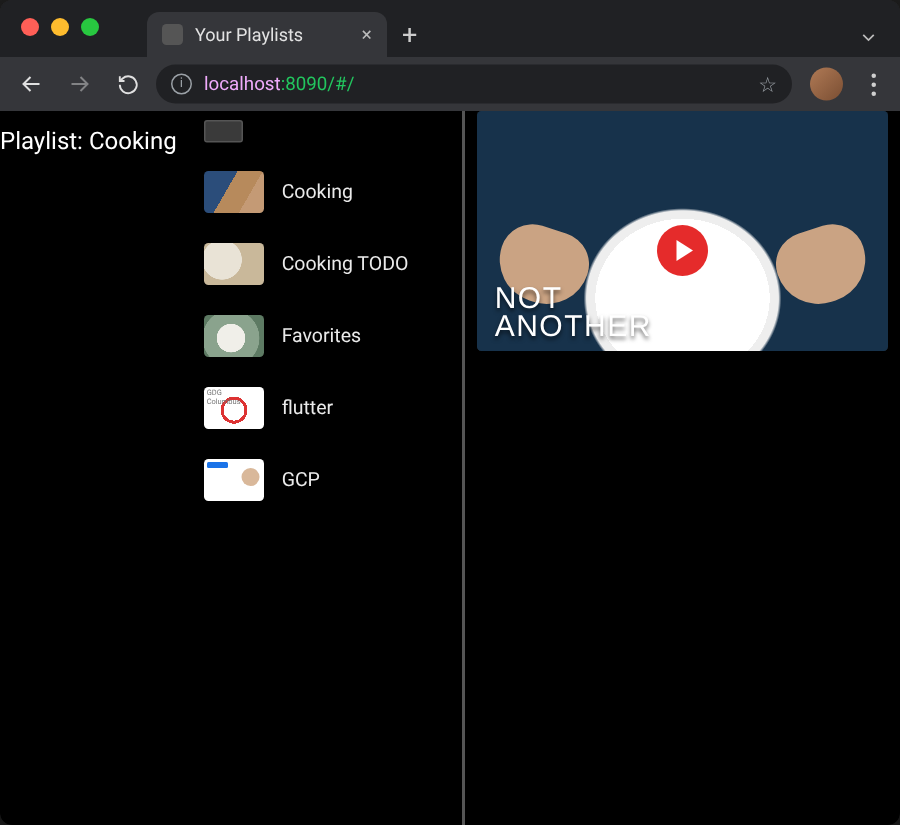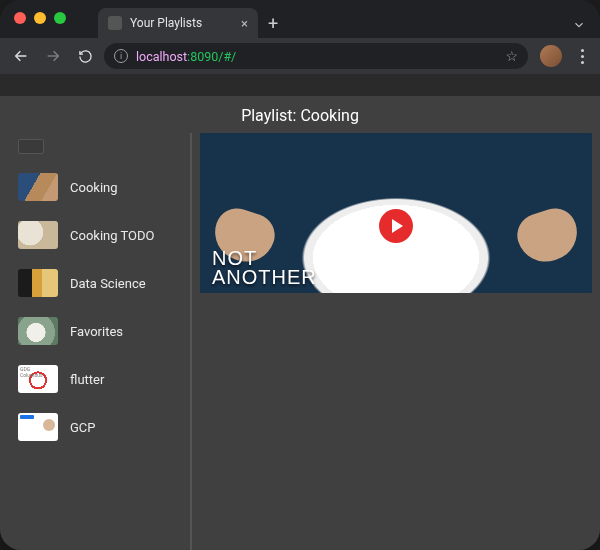--- a/index.html
+++ b/index.html
@@ -1,17 +1,17 @@
 <!DOCTYPE html>
 <html><head>
 <meta charset="utf-8">
 <style>
   * { box-sizing: border-box; margin: 0; padding: 0; }
   html, body { width: 600px; height: 550px; overflow: hidden; font-family: -apple-system, BlinkMacSystemFont, "Segoe UI", Roboto, Arial, sans-serif; background:#1f1f1f; }
-  .window { width:600px; height:550px; background:#2a2a2a; border-radius:21px; overflow:hidden; display:flex; flex-direction:column; box-shadow:0 10px 40px rgba(0,0,0,.6); }
+  .window { width:600px; height:550px; background:#2a2a2a; border-radius:8px; overflow:hidden; display:flex; flex-direction:column; box-shadow:0 10px 40px rgba(0,0,0,.6); }
   
   .titlebar { height:38px; background:#202124; display:flex; align-items:flex-end; padding:0 8px; position:relative; }
   .traffic { position:absolute; top:12px; left:14px; display:flex; gap:8px; }
   .tl { width:12px; height:12px; border-radius:50%; }
   .tl.red{background:#ff5f57}.tl.yellow{background:#febc2e}.tl.green{background:#28c840}
   .tab { margin-left:90px; height:30px; background:#35363a; border-radius:8px 8px 0 0; display:flex; align-items:center; padding:0 10px; gap:8px; color:#e3e3e3; font-size:12px; min-width:160px; }
   .tab .fav { width:14px;height:14px;border-radius:3px;background:#555; }
   .tab .close { margin-left:auto; color:#bbb; font-size:13px; cursor:pointer; }
   .newtab { color:#ccc; font-size:18px; padding:0 10px 4px; cursor:pointer; }
   .winmenu { margin-left:auto; color:#bbb; padding-bottom:6px; padding-right:6px; display:flex; align-items:center; }
@@ -24,21 +24,21 @@
   .omnibox .info { width:14px; height:14px; border-radius:50%; border:1.5px solid #9aa0a6; color:#9aa0a6; font-size:9px; display:flex; align-items:center; justify-content:center; flex:0 0 auto; }
   .omnibox .url { flex:1; white-space:nowrap; overflow:hidden; }
   .omnibox .url .host{color:#f0abfc}
   .omnibox .url .rest{color:#22c55e}
   .omnibox .star { color:#9aa0a6; font-size:14px; cursor:pointer; }
   .avatar { width:22px;height:22px;border-radius:50%; background:linear-gradient(135deg,#b07a55,#7a4e33); margin-left:6px; cursor:pointer; }
   .kebab { width:20px; display:flex; flex-direction:column; align-items:center; gap:3px; cursor:pointer; margin-left:4px; }
   .kebab span{width:3px;height:3px;background:#cfcfcf;border-radius:50%}
 
   
-  .app { flex:1; background:#404040; color:#fff; display:flex; flex-direction:column; overflow:hidden;margin-top:22px; }
+  .app { flex:1; background:#000000; color:#fff; display:flex; flex-direction:row; overflow:hidden; }
   .page-title { text-align:center; font-size:16px; font-weight:400; padding:10px 0 8px; }
   .body { flex:1; display:flex; overflow:hidden; }
 
   .sidebar { width:190px; padding:6px 10px 0 18px; overflow:hidden; }
   .side-mini { width:26px;height:15px;background:#3a3a3a;border-radius:2px;margin-bottom:14px;border:1px solid #555; }
   .side-item { display:flex; align-items:center; gap:12px; height:38px; margin-bottom:10px; cursor:pointer; }
   .thumb { width:40px; height:28px; border-radius:3px; flex:0 0 auto; }
   .side-label { font-size:13px; color:#eaeaea; }
 
   
@@ -164,24 +164,20 @@
 
         <div class="side-item">
           <div class="thumb th-cooking"></div>
           <span class="side-label">Cooking</span>
         </div>
         <div class="side-item">
           <div class="thumb th-cooking-todo"></div>
           <span class="side-label">Cooking TODO</span>
         </div>
         <div class="side-item">
-          <div class="thumb th-datasci"></div>
-          <span class="side-label">Data Science</span>
-        </div>
-        <div class="side-item">
           <div class="thumb th-fav"></div>
           <span class="side-label">Favorites</span>
         </div>
         <div class="side-item">
           <div class="thumb th-flutter th-flutter-wrap">
               <span class="flutter-txt">GDG<br>Columbus</span>
             </div>
           <span class="side-label">flutter</span>
         </div>
         <div class="side-item">

